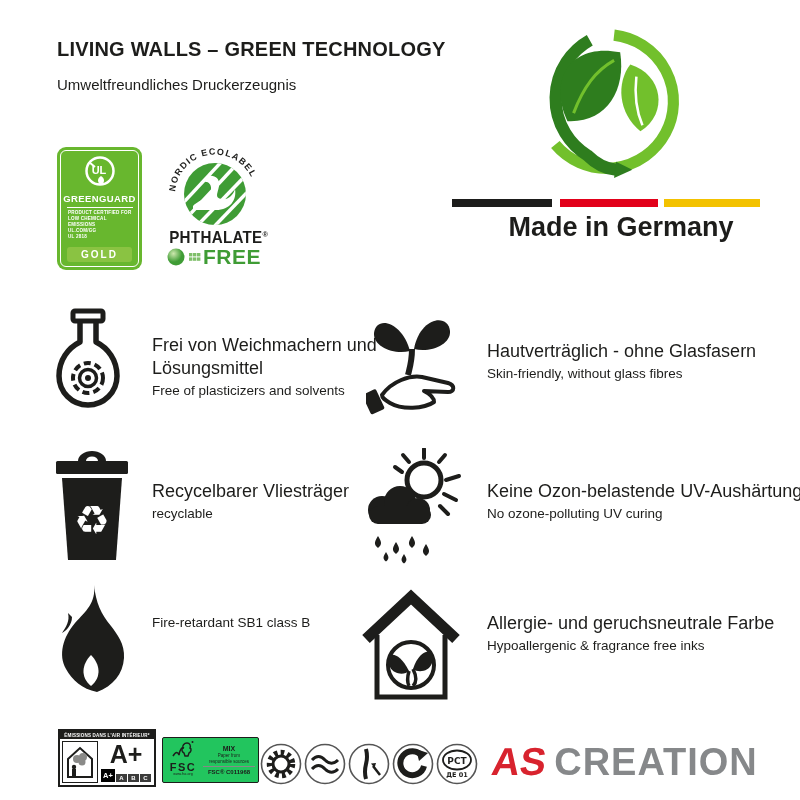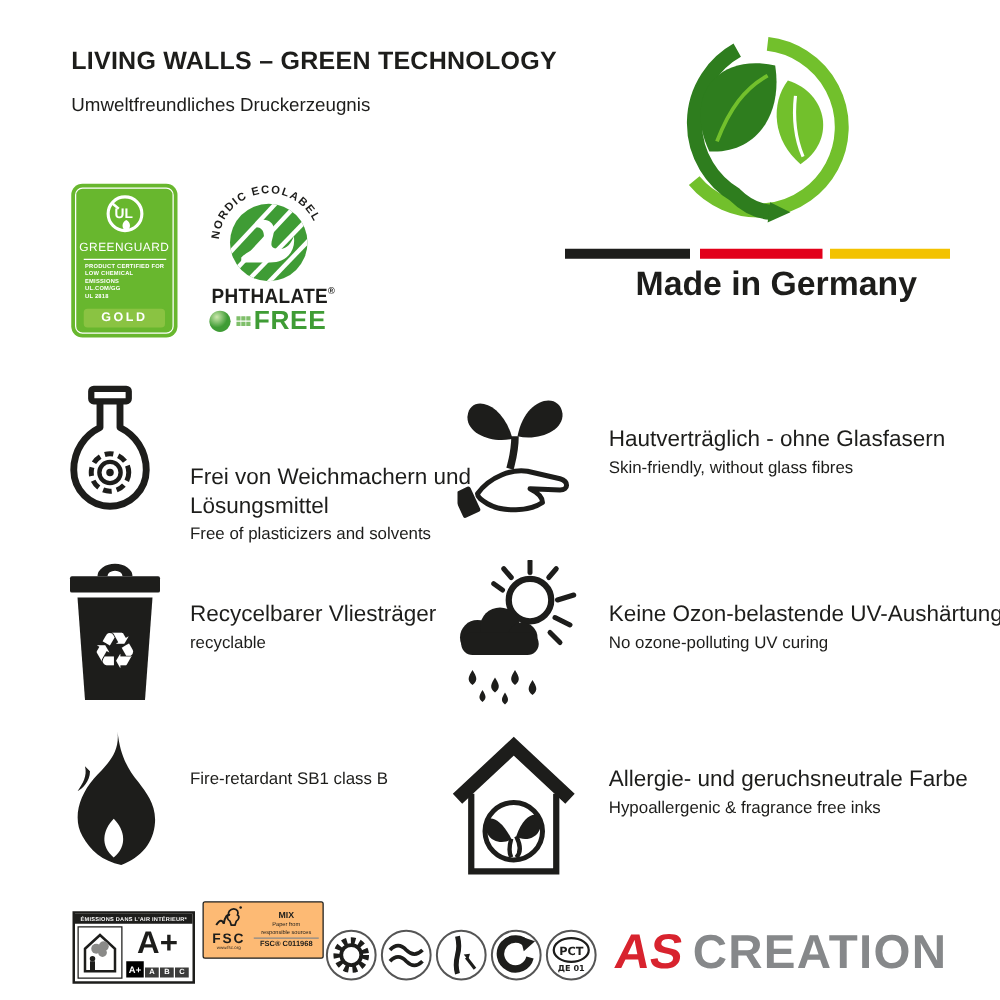--- a/index.html
+++ b/index.html
@@ -8,21 +8,21 @@
   .abs{position:absolute;}
 
   
   .title{left:57px;top:38px;font-size:20px;font-weight:bold;letter-spacing:.2px;}
   .subtitle{left:57px;top:76px;font-size:15px;}
 
   
   .gg{left:57px;top:147px;width:85px;height:123px;background:#68b72e;border-radius:9px;padding:3px;box-sizing:border-box;}
   .gg-inner{width:100%;height:100%;border:1.5px solid #fff;border-radius:6px;box-sizing:border-box;
             display:flex;flex-direction:column;align-items:center;padding:3px 4px;}
-  .gg-name{color:#fff;font-weight:normal;font-size:9.5px;letter-spacing:.4px;margin-top:1px;}
+  .gg-name{color:#fff;font-weight:bold;font-size:9.5px;letter-spacing:.4px;margin-top:1px;}
   .gg-div{width:66px;height:1px;background:#fff;margin:3px 0 2px;}
   .gg-small{color:#fff;font-size:4.6px;line-height:6px;font-weight:bold;letter-spacing:.2px;align-self:flex-start;padding-left:3px;}
   .gg-gold{margin-top:auto;background:#8ac342;color:#fff;font-size:10px;font-weight:bold;
            letter-spacing:2px;border-radius:3px;padding:2px 14px;margin-bottom:1px;}
 
   
   .nordic{left:163px;top:140px;}
   .pf{left:167px;top:228px;width:110px;text-align:right;}
   .pf-top{font-weight:bold;font-size:16.5px;letter-spacing:.3px;transform:scaleX(.92);transform-origin:left;}
   .pf-top sup{font-size:8px;}
@@ -44,22 +44,22 @@
   .emis-head{background:#1d1d1b;color:#fff;font-size:4.5px;font-weight:bold;text-align:center;
              letter-spacing:.2px;padding:1.5px 0;}
   .emis-body{display:flex;padding:2px;gap:2px;}
   .emis-house{width:36px;height:42px;border:1.5px solid #1d1d1b;box-sizing:border-box;display:flex;align-items:center;justify-content:center;}
   .emis-right{flex:1;display:flex;flex-direction:column;align-items:center;}
   .emis-grade{font-size:25px;font-weight:bold;line-height:27px;}
   .emis-scale{display:flex;align-items:flex-end;gap:1px;margin-top:1px;}
   .emis-scale span{display:inline-block;background:#3c3c3b;color:#fff;font-size:6px;font-weight:bold;
                    width:11px;text-align:center;padding:1px 0;}
   .emis-scale .s0{background:#000;font-size:7.5px;width:14px;padding:2px 0;}
-  .fsc{left:162px;top:721px;width:97px;height:46px;border:1.5px solid #1d1d1b;border-radius:2px;
-       box-sizing:border-box;display:flex;padding:2px 3px;gap:3px;background:#fdba74;}
+  .fsc{left:162px;top:737px;width:97px;height:46px;border:1.5px solid #1d1d1b;border-radius:2px;
+       box-sizing:border-box;display:flex;padding:2px 3px;gap:3px;background:#22c55e;}
   .fsc-left{width:34px;display:flex;flex-direction:column;align-items:center;}
   .fsc-acr{font-weight:bold;font-size:11px;letter-spacing:1.5px;line-height:10px;}
   .fsc-url{font-size:3.6px;}
   .fsc-right{flex:1;text-align:center;display:flex;flex-direction:column;justify-content:center;}
   .fsc-mix{font-weight:bold;font-size:7px;}
   .fsc-desc{font-size:4.5px;line-height:5.5px;width:44px;margin:1px auto;}
   .fsc-code{font-weight:bold;font-size:6px;border-top:.5px solid #888;padding-top:1.5px;margin-top:1px;}
   .symbols{left:260px;top:741px;display:flex;gap:1px;}
   .brand{left:492px;top:740px;display:flex;align-items:baseline;gap:8px;}
   .brand-as{color:#d8232e;font-size:39px;font-weight:bold;transform:skewX(-8deg);display:inline-block;}
@@ -155,21 +155,21 @@
     </div>
   </div>
 
   <svg class="abs" style="left:56px;top:308px;" width="64" height="112" viewBox="0 0 64 112">
     <rect x="17" y="3" width="30" height="10" rx="2" stroke="#1d1d1b" stroke-width="5" fill="none"></rect>
     <path d="M24 13 V34 C 12 40 3 52 3 68 A 29 29 0 0 0 61 68 C 61 52 52 40 40 34 V13" stroke="#1d1d1b" stroke-width="5.5" fill="none" stroke-linejoin="round"></path>
     <circle cx="32" cy="70" r="15" stroke="#1d1d1b" stroke-width="4" fill="none" stroke-dasharray="7 4"></circle>
     <circle cx="32" cy="70" r="8.5" stroke="#1d1d1b" stroke-width="3.5" fill="none"></circle>
     <circle cx="32" cy="70" r="3" fill="#1d1d1b"></circle>
   </svg>
-  <div class="abs feat-text w260" style="left:152px;top:334px;margin-top:36px;">
+  <div class="abs feat-text w260" style="left:152px;top:334px;">
     <div class="feat-title">Frei von Weichmachern und Lösungsmittel</div>
     <div class="feat-sub">Free of plasticizers and solvents</div>
   </div>
 
   <svg class="abs" style="left:366px;top:303px;" width="94" height="116" viewBox="0 0 94 116">
     <path d="M44 48 C 36 18 10 12 8 30 C 7 44 28 52 44 48 Z" fill="#1d1d1b"></path>
     <path d="M48 46 C 54 14 82 10 84 28 C 85 42 64 50 48 46 Z" fill="#1d1d1b"></path>
     <path d="M46 46 C 46 58 44 64 42 72" stroke="#1d1d1b" stroke-width="6" fill="none"></path>
     <path d="M16 92 C 26 78 44 72 56 74 L 82 80 C 89 82 89 89 82 89 L 58 88 C 64 91 68 95 68 99 C 58 106 36 107 24 100 C 19 97 16 95 16 92 Z" stroke="#1d1d1b" stroke-width="4" fill="none" stroke-linejoin="round"></path>
     <rect x="0" y="88" width="15" height="22" rx="2" transform="rotate(-25 7 99)" fill="#1d1d1b"></rect>

